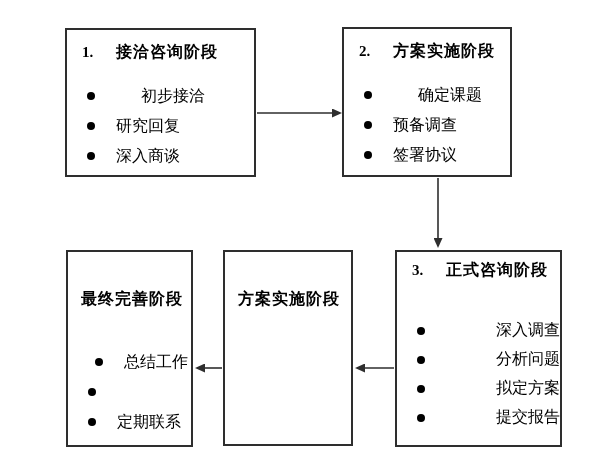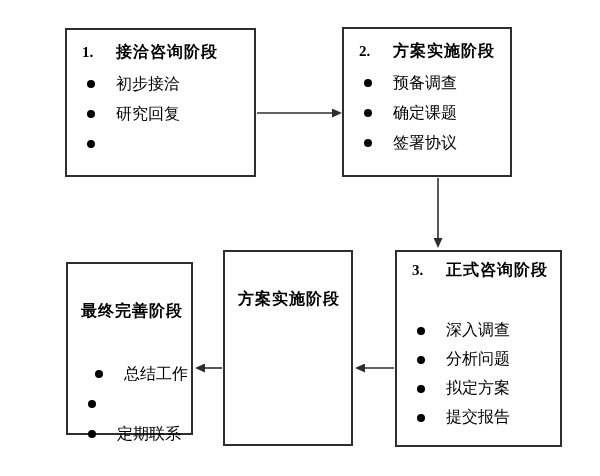--- a/index.html
+++ b/index.html
@@ -27,21 +27,21 @@
   .box {
     position: absolute;
     box-sizing: border-box;
     border: 2px solid #2e2e2e;
     background: #ffffff;
   }
   .b1 { left: 65px;  top: 28px;  width: 191px; height: 149px; }
   .b2 { left: 342px; top: 27px;  width: 170px; height: 150px; }
   .b3 { left: 395px; top: 250px; width: 167px; height: 197px; }
   .b4 { left: 223px; top: 250px; width: 130px; height: 196px; }
-  .b5 { left: 66px;  top: 262px; width: 127px; height: 173px; }
+  .b5 { left: 66px;  top: 250px; width: 127px; height: 197px; }
 
   .title-row {
     display: flex;
     align-items: center;
     height: 26px;
     font-size: 16px;
     font-weight: 700;
     letter-spacing: 1px;
     white-space: nowrap;
   }
@@ -59,22 +59,22 @@
   }
   .item-row {
     display: flex;
     align-items: center;
     height: 30px;
     padding-left: 20px;
     font-size: 16px;
     font-weight: 400;
     white-space: nowrap;
   }
-  .b1 .item-row:nth-of-type(2), .b2 .item-row:nth-of-type(2) { margin-top: 4px; }
-  .b3 .item-row { height: 29px; }
+  .b1 .item-row:nth-of-type(2), .b2 .item-row:nth-of-type(2) { margin-top: 16px; gap: 25px; }
+  .b3 .item-row { height: 29px; justify-content: space-between; }
   .b3 .item-row:nth-of-type(2) { margin-top: 33px; }
   .b4 .item-row:nth-of-type(2), .b5 .item-row:nth-of-type(2) { margin-top: 35px; padding-left: 27px; }
 
   .bullet-col {
     display: inline-flex;
     align-items: center;
     width: 29px;
     flex: 0 0 29px;
   }
   .dot {
@@ -115,39 +115,40 @@
     <div class="item-row">
       <span class="bullet-col">
           <span class="dot"></span>
         </span>
       <span>研究回复</span>
     </div>
     <div class="item-row">
       <span class="bullet-col">
           <span class="dot"></span>
         </span>
+      <span>深入商谈</span>
     </div>
   </div>
 
   <div class="box b2">
     <div class="title-row">
       <span class="num">2.</span>
       <span>方案实施阶段</span>
     </div>
     <div class="item-row">
       <span class="bullet-col">
           <span class="dot"></span>
         </span>
+      <span>确定课题</span>
+    </div>
+    <div class="item-row">
+      <span class="bullet-col">
+          <span class="dot"></span>
+        </span>
       <span>预备调查</span>
-    </div>
-    <div class="item-row">
-      <span class="bullet-col">
-          <span class="dot"></span>
-        </span>
-      <span>确定课题</span>
     </div>
     <div class="item-row">
       <span class="bullet-col">
           <span class="dot"></span>
         </span>
       <span>签署协议</span>
     </div>
   </div>
 
   <div class="box b3">

